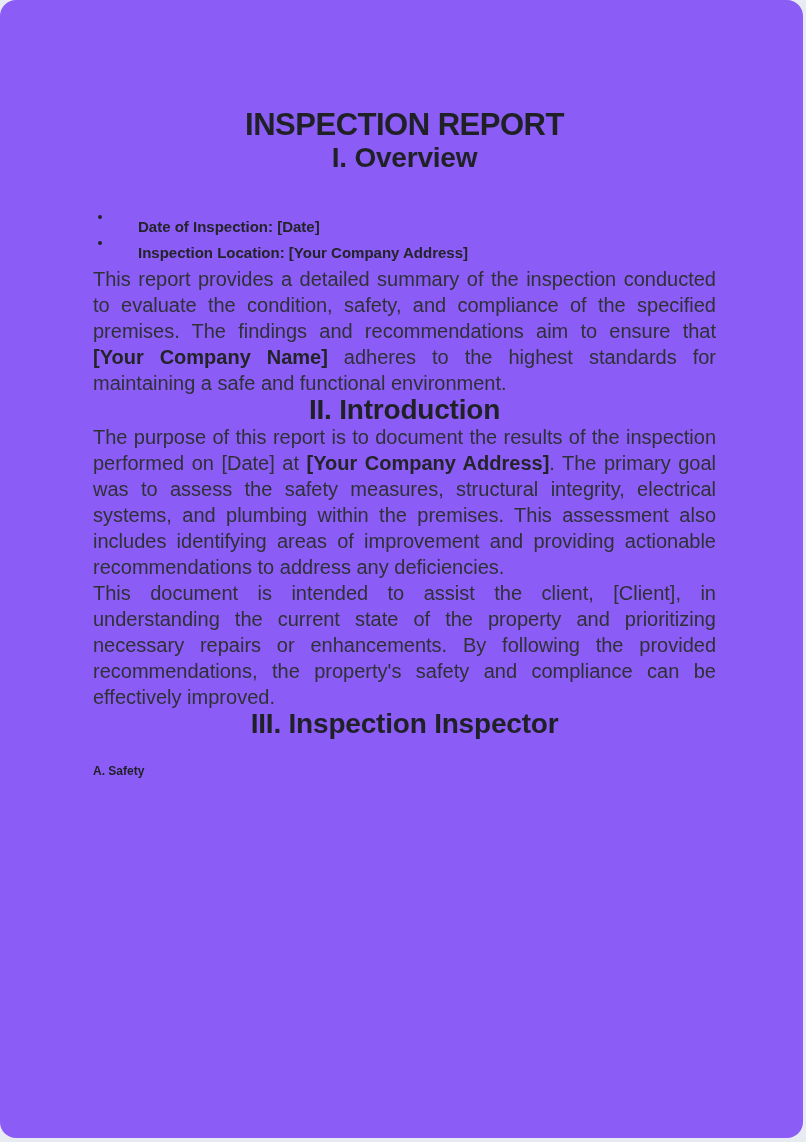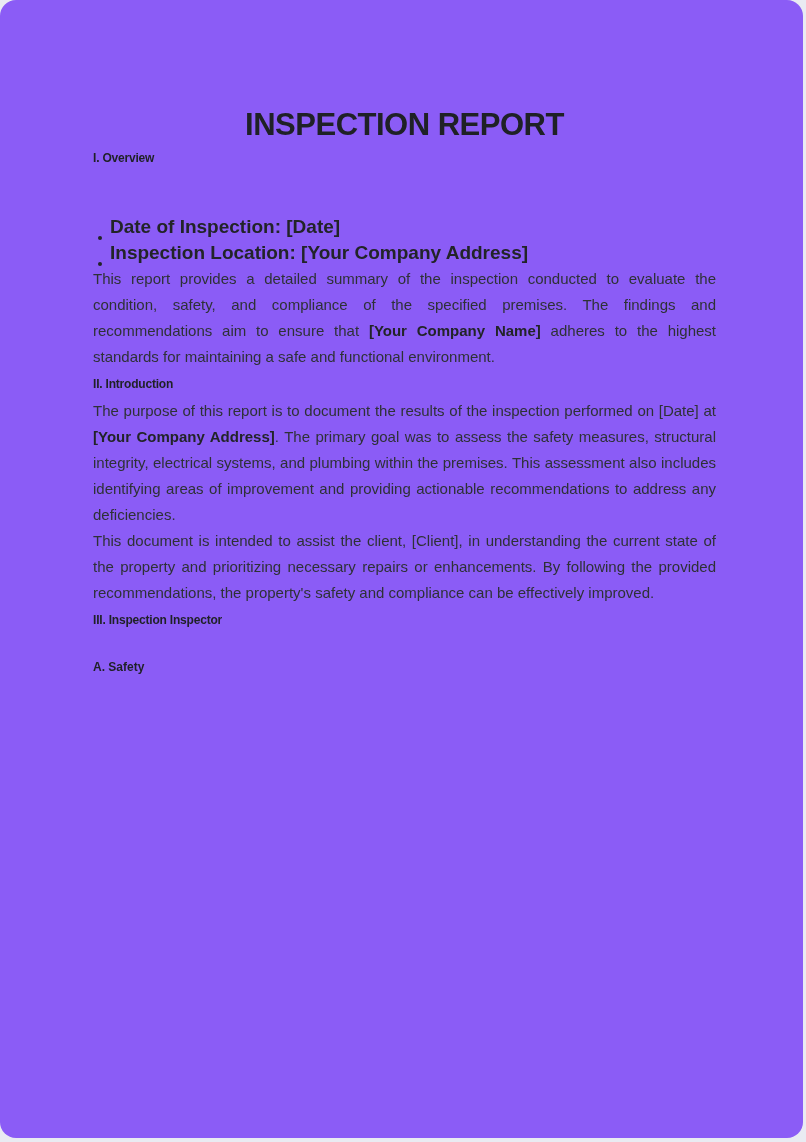--- a/index.html
+++ b/index.html
@@ -33,62 +33,64 @@
     margin: 106px 0 0 0;
     font-size: 31px;
     line-height: 38px;
     font-weight: bold;
     letter-spacing: -0.5px;
     text-align: center;
     color: #1f2126;
   }
   h2.section-heading {
     margin: 0;
-    font-size: 12px;
+    font-size: 28px;
     line-height: 28px;
     font-weight: bold;
     letter-spacing: -0.2px;
     color: #1f2126;
+    text-align: center;
   }
   .heading-overview   { margin-top: 64px; }
   .heading-intro      { margin-top: 61px; }
   .heading-checklist  { margin-top: 60px; }
   h3.sub-heading {
     margin: 21px 0 0 0;
     font-size: 12px;
     line-height: 24px;
     font-weight: bold;
     color: #1f2126;
   }
   ul.bullet-list {
     list-style: none;
     margin: 42px 0 0 0;
     padding: 0;
   }
   ul.bullet-list li {
     display: flex;
-    align-items: flex-end;
+    align-items: flex-start;
     padding-left: 5px;
-    font-size: 19px;
+    font-size: 15px;
     line-height: 26px;
     font-weight: bold;
     color: #222428;
+    gap: 28px;
   }
   .bullet-dot {
     flex: 0 0 auto;
     width: 4px;
     height: 4px;
     border-radius: 50%;
     background: #222428;
     margin-right: 8px;
     margin-top: 1px;
   }
   p.body-paragraph {
     margin: 0;
-    font-size: 15px;
+    font-size: 20px;
     line-height: 26px;
     color: #2e3136;
     text-align: justify;
   }
   .para-overview { margin-top: 34px; }
   .para-intro-1  { margin-top: 13px; }
   .para-intro-2  { margin-top: 36px; }
   .b { font-weight: bold; color: #222428; }
 </style>
 </head>

